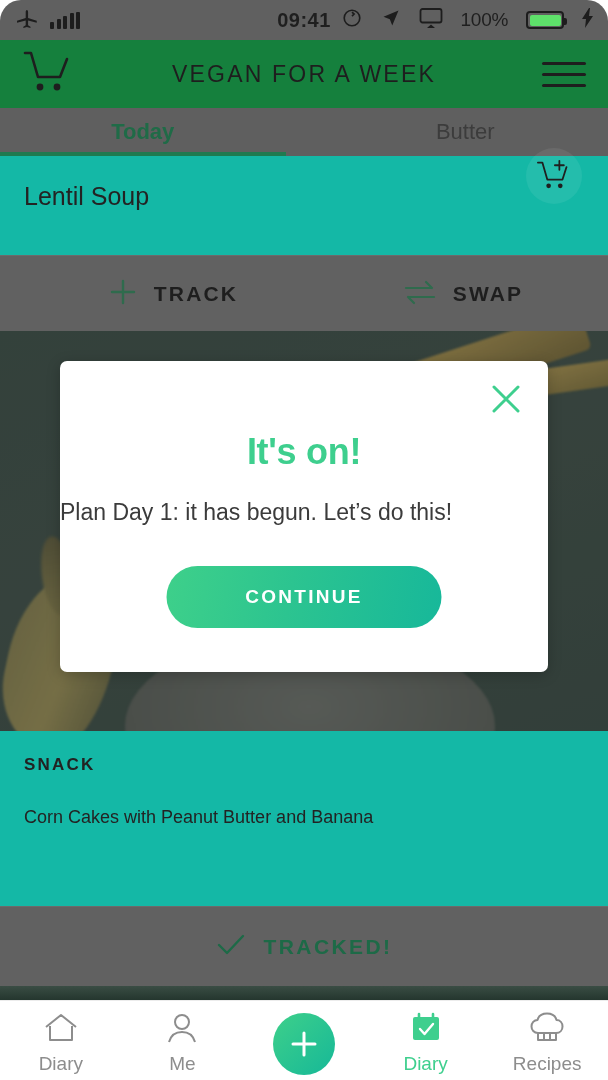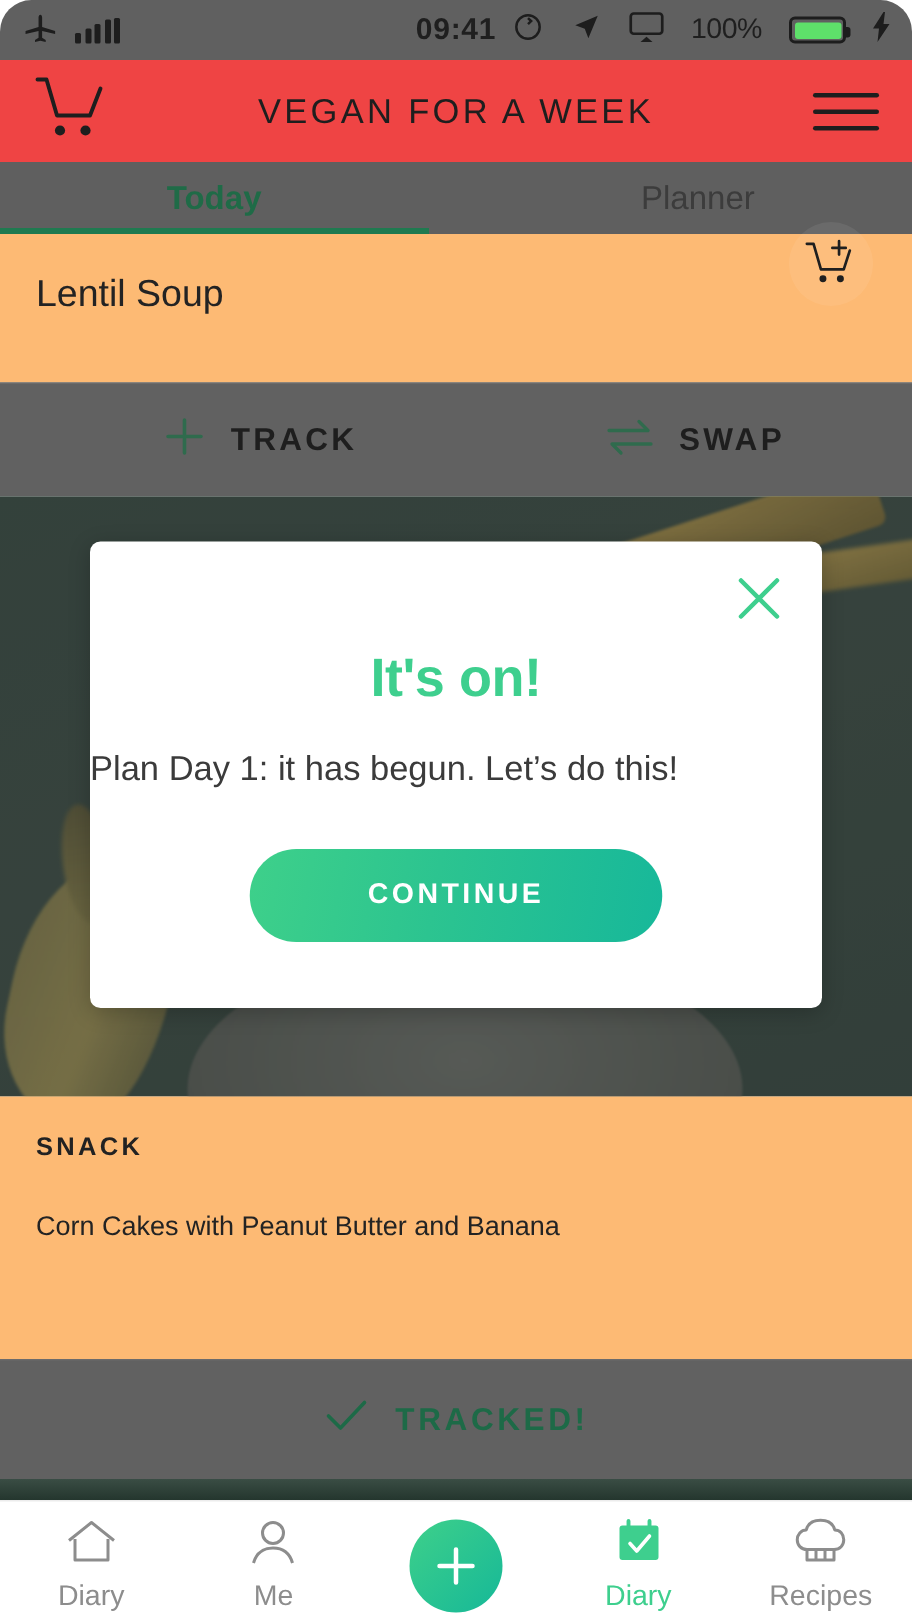--- a/index.html
+++ b/index.html
@@ -36,21 +36,21 @@
   .bars i:nth-child(4){height:16px}
   .bars i:nth-child(5){height:17px}
   .battery { width:38px; height:18px; border:2px solid #1d1d1d; border-radius:4px; padding:1.5px; position:relative; }
   .battery::after { content:""; position:absolute; right:-5px; top:5px; width:3px; height:7px;
                     background:#1d1d1d; border-radius:0 2px 2px 0; }
   .battery span { display:block; height:100%; width:100%; background:#5ee06a; border-radius:2px; }
 
   
   .appbar {
     position:absolute; top:40px; left:0; width:608px; height:68px;
-    background:#ef4444;
+    background:#15803d;
     display:flex; align-items:center; padding:0 22px;
   }
   .app-title {
     position:absolute; left:0; right:0; text-align:center;
     font-size:23px; letter-spacing:2.2px; color:#1e1e1e; font-weight:400;
   }
   .hamburger { margin-left:auto; width:44px; position:relative; z-index:2;
                display:flex; flex-direction:column; gap:8px; }
   .hamburger b { display:block; height:3px; background:#1e1e1e; border-radius:2px; }
   .cart-btn { position:relative; z-index:2; }
@@ -58,21 +58,21 @@
   
   .tabs { position:absolute; top:108px; left:0; width:608px; height:48px;
           background:#5f5f5f; display:flex;gap:37px; }
   .tab { flex:1; display:flex; align-items:center; justify-content:center;
          font-size:22px; color:#3c3c3c; position:relative; }
   .tab.active { color:#1f6b47; font-weight:600; }
   .tab.active::after { content:""; position:absolute; bottom:0; left:0; right:0;
                        height:4px; background:#1f7a50; }
 
   
-  .meal-card { position:absolute; left:0; width:608px; background:#fdba74; }
+  .meal-card { position:absolute; left:0; width:608px; background:#14b8a6; }
   .card-one { top:156px; height:99px; }
   .meal-title { position:absolute; left:24px; top:26px; font-size:25px; color:#232323; }
   .cart-add { position:absolute; right:26px; top:-8px; width:56px; height:56px;
               border-radius:50%; background:rgba(255,255,255,0.07);
               display:flex; align-items:center; justify-content:center; }
   .card-actions { position:absolute; left:0; top:255px; width:608px; height:76px;
                   background:#616161; border-top:1px solid #6b6b6b; display:flex;padding-left:28px; }
   .act { flex:1; display:flex; align-items:center; justify-content:center; gap:16px; }
   .act-label { font-size:21px; letter-spacing:2.2px; color:#1e1e1e; font-weight:600; }
 
@@ -226,21 +226,21 @@
       <div class="app-title">VEGAN FOR A WEEK</div>
       <span class="hamburger">
           <b></b>
           <b></b>
           <b></b>
         </span>
     </div>
 
     <div class="tabs">
       <div class="tab active">Today</div>
-      <div class="tab">Planner</div>
+      <div class="tab">Butter</div>
     </div>
 
     <div class="meal-card card-one">
       <div class="meal-title">Lentil Soup</div>
       <div class="cart-add">
         <svg width="36" height="34" viewBox="0 0 40 38" fill="none" stroke="#1f1f1f" stroke-width="2" stroke-linecap="round" stroke-linejoin="round">
           <path d="M2 4h5l5.5 19h17L34 9"></path>
           <circle cx="14" cy="30" r="2.6" fill="#1f1f1f" stroke="none"></circle>
           <circle cx="27" cy="30" r="2.6" fill="#1f1f1f" stroke="none"></circle>
           <path d="M26 2v10M21 7h10"></path>

